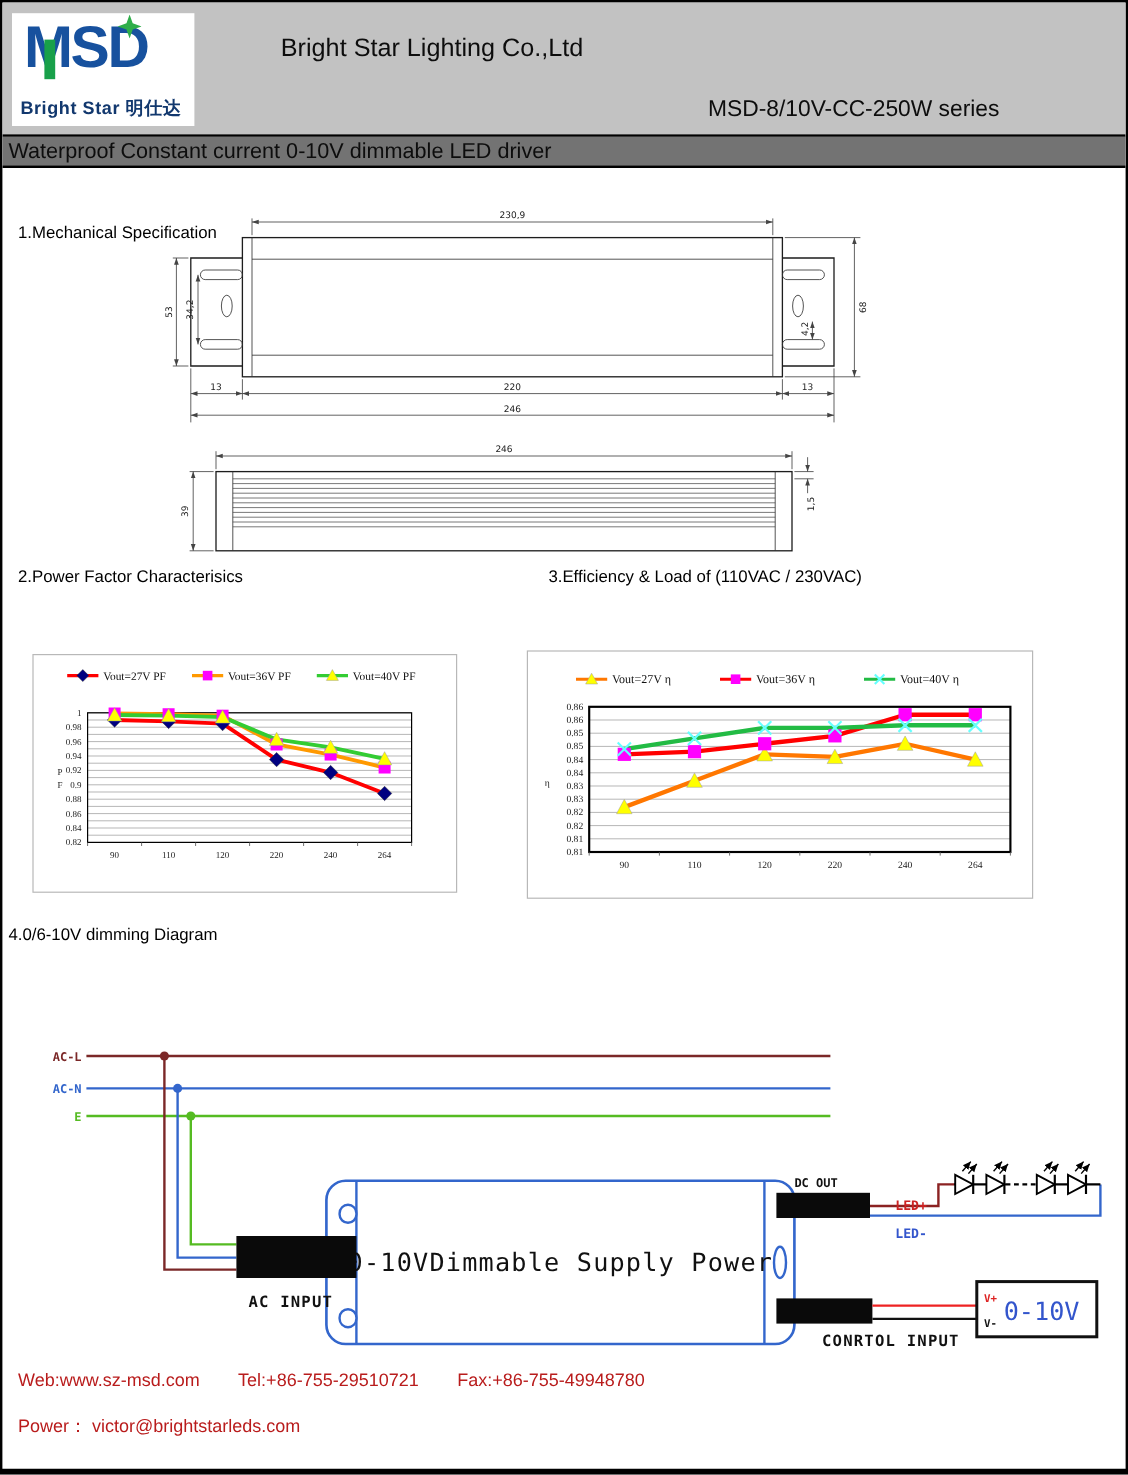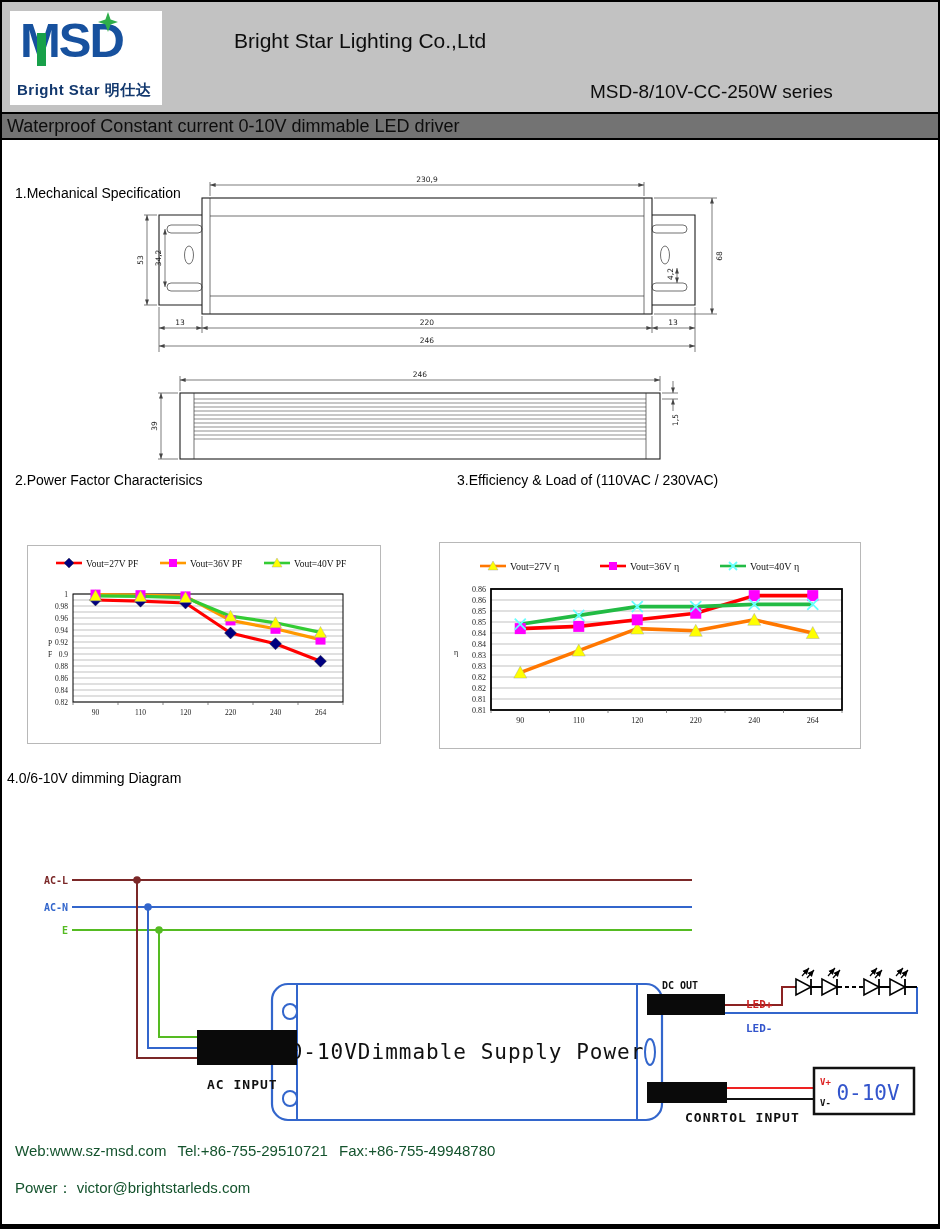--- a/index.html
+++ b/index.html
@@ -14,21 +14,21 @@
   .logo-star{position:absolute;left:88px;top:1px;}
   .logo-tag{position:absolute;left:7px;bottom:5px;font-size:15px;font-weight:bold;color:#12386e;
             letter-spacing:.5px;white-space:nowrap;}
   .company{position:absolute;left:232px;top:27px;font-size:21px;color:#0d0d0d;}
   .series{position:absolute;left:588px;top:79px;font-size:19px;color:#0d0d0d;}
   .banner{position:absolute;left:0;top:112px;width:100%;height:26px;background:#737373;
           border-bottom:2px solid #000;box-sizing:border-box;font-size:18px;color:#0d0d0d;
           padding:2px 0 0 5px;}
   .sect{position:absolute;font-size:14px;color:#000;}
   .chartbox{position:absolute;background:#fff;border:1px solid #b8b8b8;}
-  .footer-line{position:absolute;left:13px;font-size:15px;color:#14532d;display:flex;gap:11px;white-space:pre;align-items:flex-end;}
+  .footer-line{position:absolute;left:13px;font-size:15px;color:#b91c1c;display:flex;gap:32px;white-space:pre;align-items:flex-end;}
   svg text{user-select:none;}
   .dim{stroke:#444;stroke-width:.7;fill:none;}
   .edge{stroke:#1d1d1d;stroke-width:1.1;fill:none;}
   .thin{stroke:#333;stroke-width:.7;fill:none;}
   .fin{stroke:#444;stroke-width:.6;}
   .dimtxt{font:7.5px "DejaVu Sans",sans-serif;fill:#222;}
   .wlabel{font:bold 10px "DejaVu Sans Mono",monospace;}
   .dlabel{font:bold 13px "DejaVu Sans Mono",monospace;fill:#111;letter-spacing:1px;}
 </style>
 </head>

